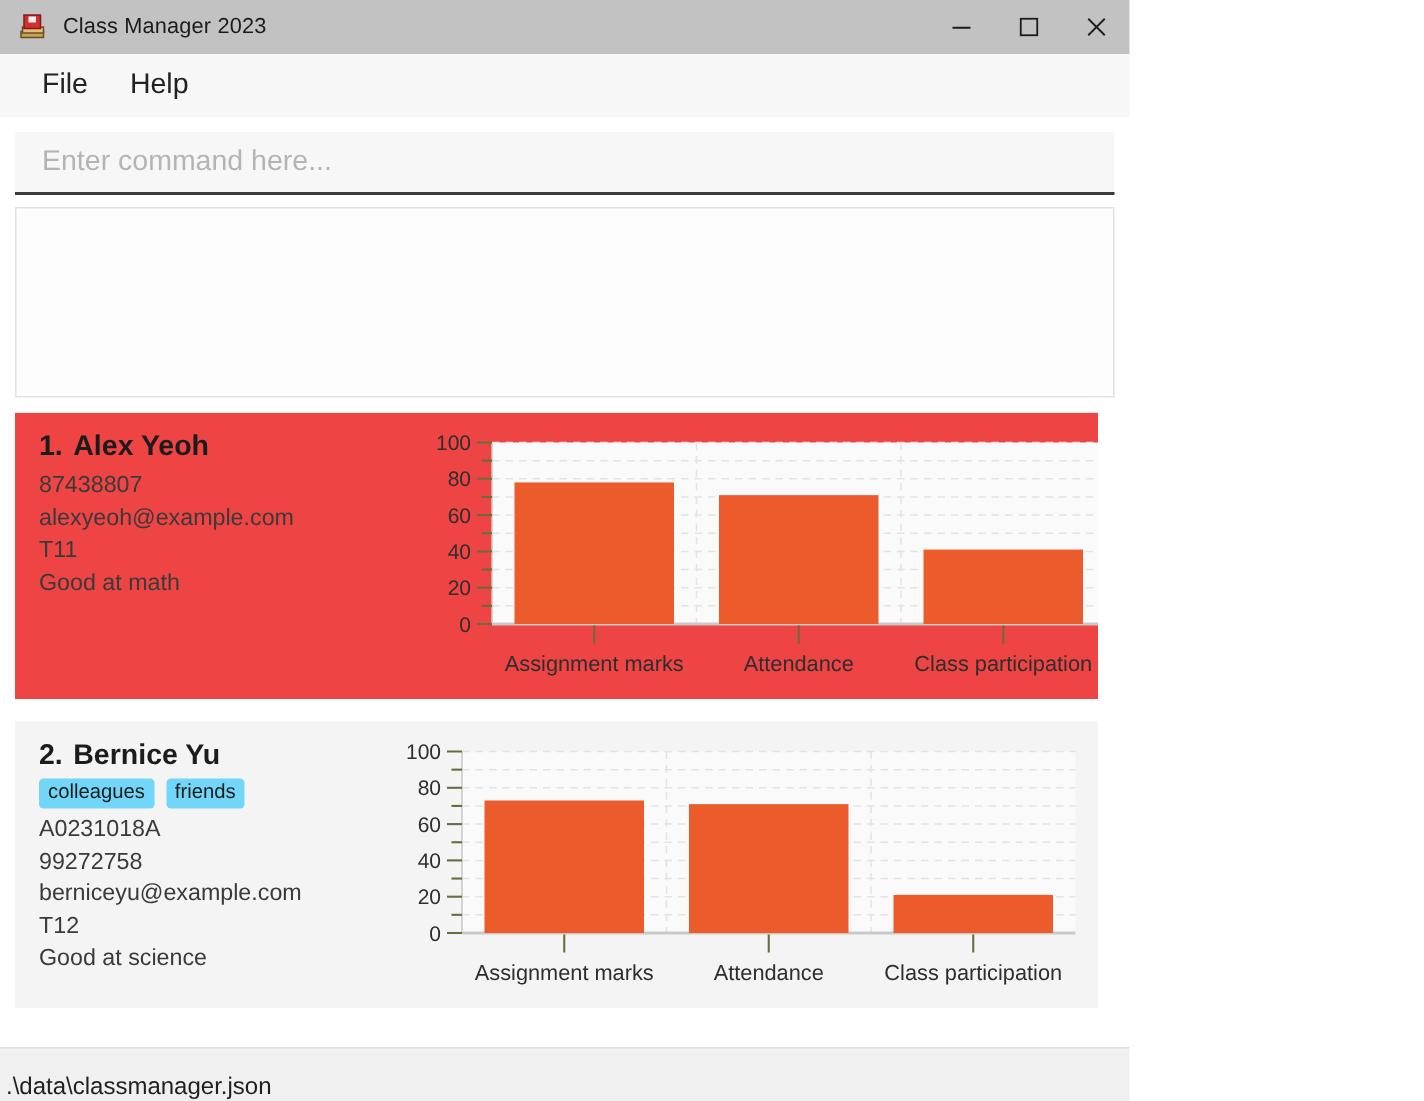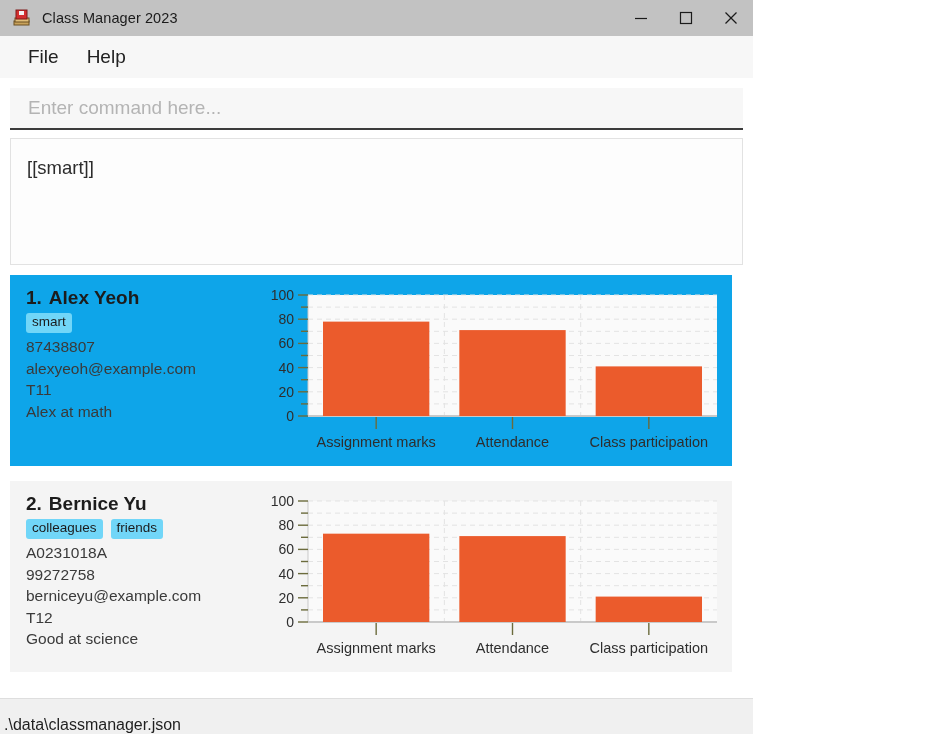--- a/index.html
+++ b/index.html
@@ -142,21 +142,21 @@
     overflow: hidden;
     position: relative;
     background: #ffffff;
   }
   .card {
     display: flex;
     height: 191px;
     box-sizing: border-box;
     overflow: hidden;
   }
-  .card.odd  { background: #0ea5e9; }
+  .card.odd  { background: #ef4444; gap: 20px; }
   .card.even { background: #f4f4f4; margin-top: 15px; }
 
   .card-info {
     width: 250px;
     flex: 0 0 250px;
     padding: 12px 0 0 16px;
     box-sizing: border-box;
   }
   .card-name {
     font-size: 19px;
@@ -291,39 +291,35 @@
     <div class="menu-item">Help</div>
   </div>
 
   <div class="content">
 
     <div class="command-box">
       <input class="command-input" type="text" placeholder="Enter command here..." style="">
     </div>
 
     <div class="result-box">
-      <div class="result-line">[[smart]]</div>
     </div>
 
     <div class="list-region">
 
       <div class="list-viewport">
 
         <div class="card odd">
           <div class="card-info">
             <div class="card-name">
               <span class="idx">1.</span><span>Alex Yeoh</span>
             </div>
-            <div class="tag-row">
-              <span class="tag">smart</span>
-            </div>
             <div class="card-line">87438807</div>
             <div class="card-line">alexyeoh@example.com</div>
             <div class="card-line">T11</div>
-            <div class="card-line">Alex at math</div>
+            <div class="card-line">Good at math</div>
           </div>
           <div class="chart-wrap">
             <svg class="chart" width="465" height="175" viewBox="0 0 465 175">
                 <rect x="48" y="10" width="409" height="121" fill="#fafafa"></rect>
                 <line x1="48" y1="118.9" x2="457" y2="118.9" stroke="#e3e3e3" stroke-width="1" stroke-dasharray="5,4"></line>
                 <line x1="48" y1="106.8" x2="457" y2="106.8" stroke="#e3e3e3" stroke-width="1" stroke-dasharray="5,4"></line>
                 <line x1="48" y1="94.7" x2="457" y2="94.7" stroke="#e3e3e3" stroke-width="1" stroke-dasharray="5,4"></line>
                 <line x1="48" y1="82.6" x2="457" y2="82.6" stroke="#e3e3e3" stroke-width="1" stroke-dasharray="5,4"></line>
                 <line x1="48" y1="70.5" x2="457" y2="70.5" stroke="#e3e3e3" stroke-width="1" stroke-dasharray="5,4"></line>
                 <line x1="48" y1="58.400000000000006" x2="457" y2="58.400000000000006" stroke="#e3e3e3" stroke-width="1" stroke-dasharray="5,4"></line>

